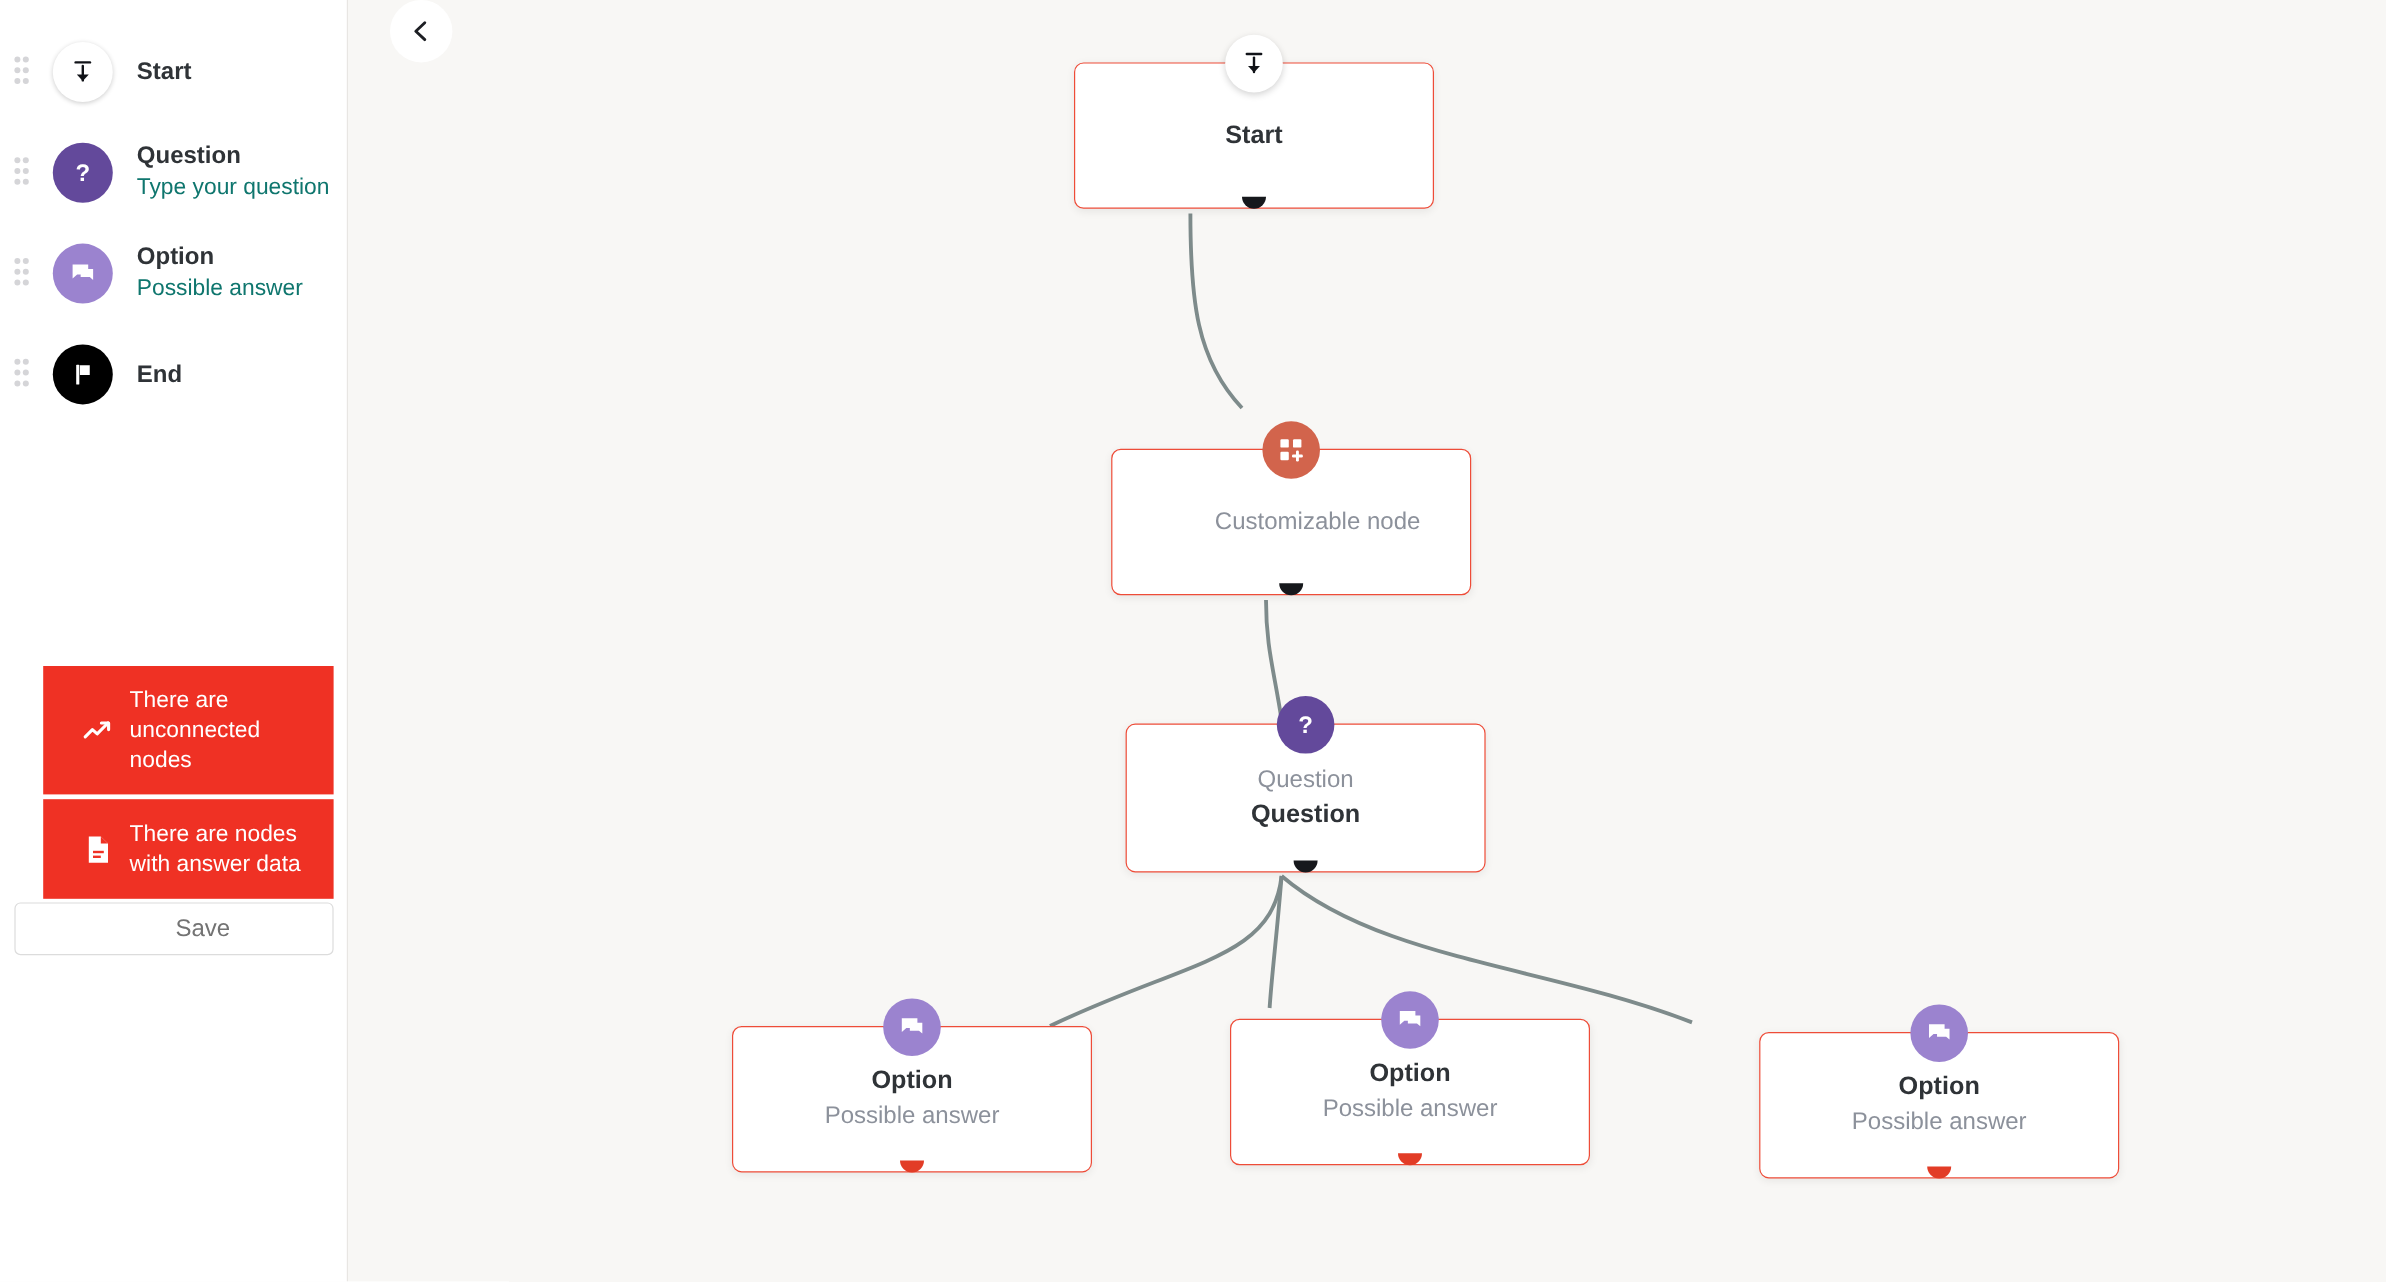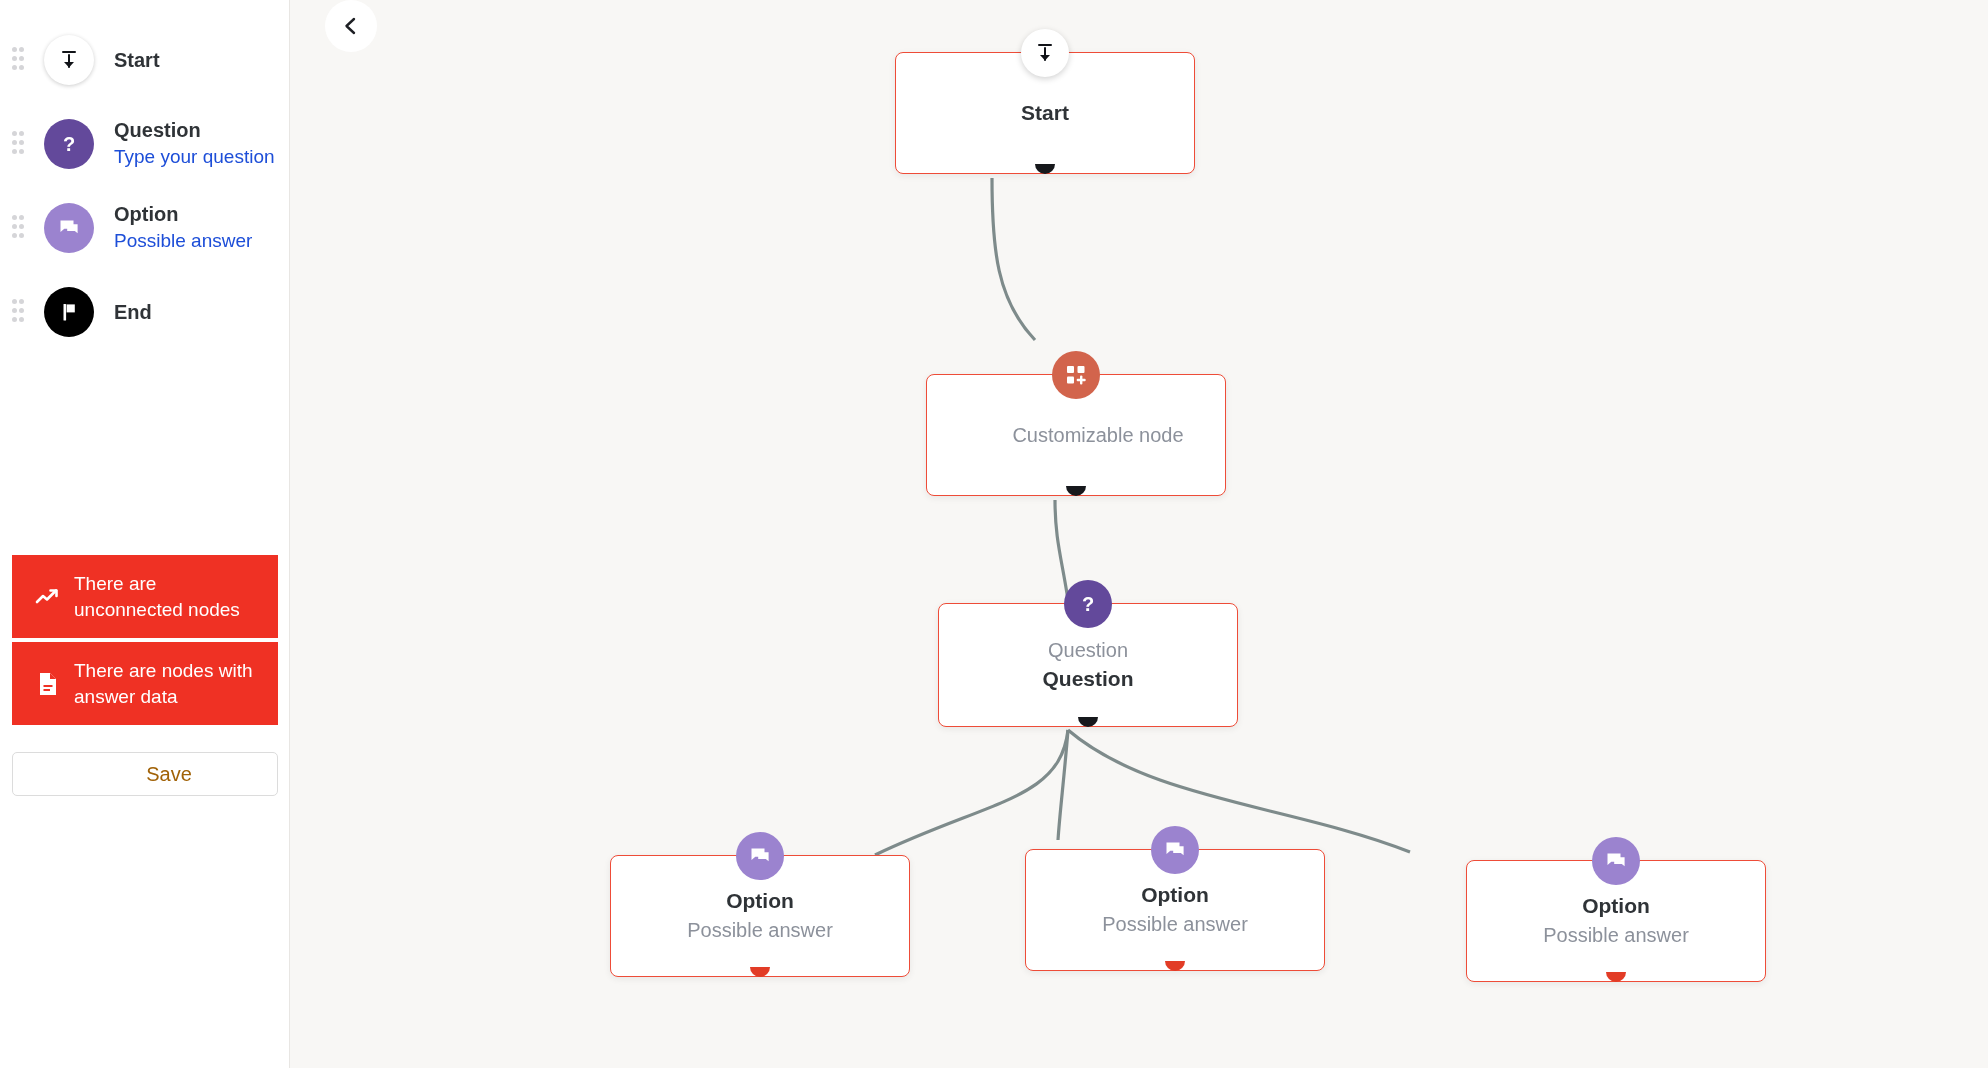--- a/index.html
+++ b/index.html
@@ -82,35 +82,36 @@
   .p-title {
     font-size: 20px;
     font-weight: bold;
     color: #2f3337;
     line-height: 1.3;
     white-space: nowrap;
     overflow: hidden;
   }
   .p-sub {
     font-size: 19px;
-    color: #1d4ed8;
+    color: #0f766e;
     line-height: 1.45;
     white-space: nowrap;
   }
 
   
   .alerts { position: absolute; left: 12px; top: 555px; width: 266px; }
   .alert {
     display: flex;
     align-items: center;
     background: #ef3124;
     color: #ffffff;
-    padding: 16px 14px;
+    padding: 16px 24px;
     margin-bottom: 4px;
     min-height: 83px;
+    margin-left: 24px;
   }
   .alert-icon {
     width: 44px;
     flex: 0 0 44px;
     display: flex;
     align-items: center;
     justify-content: center;
   }
   .alert-text {
     font-size: 19px;
@@ -121,21 +122,21 @@
 
   .save-btn {
     position: absolute;
     left: 12px;
     top: 752px;
     width: 266px;
     height: 44px;
     background: #ffffff;
     border: 1px solid #dcdcdc;
     border-radius: 5px;
-    color: #a16207;
+    color: #737373;
     font-size: 20px;
     font-family: "Liberation Sans", sans-serif;
     cursor: default;
     padding-left: 48px;
   }
 
   
   .canvas {
     position: relative;
     flex: 1 1 auto;

